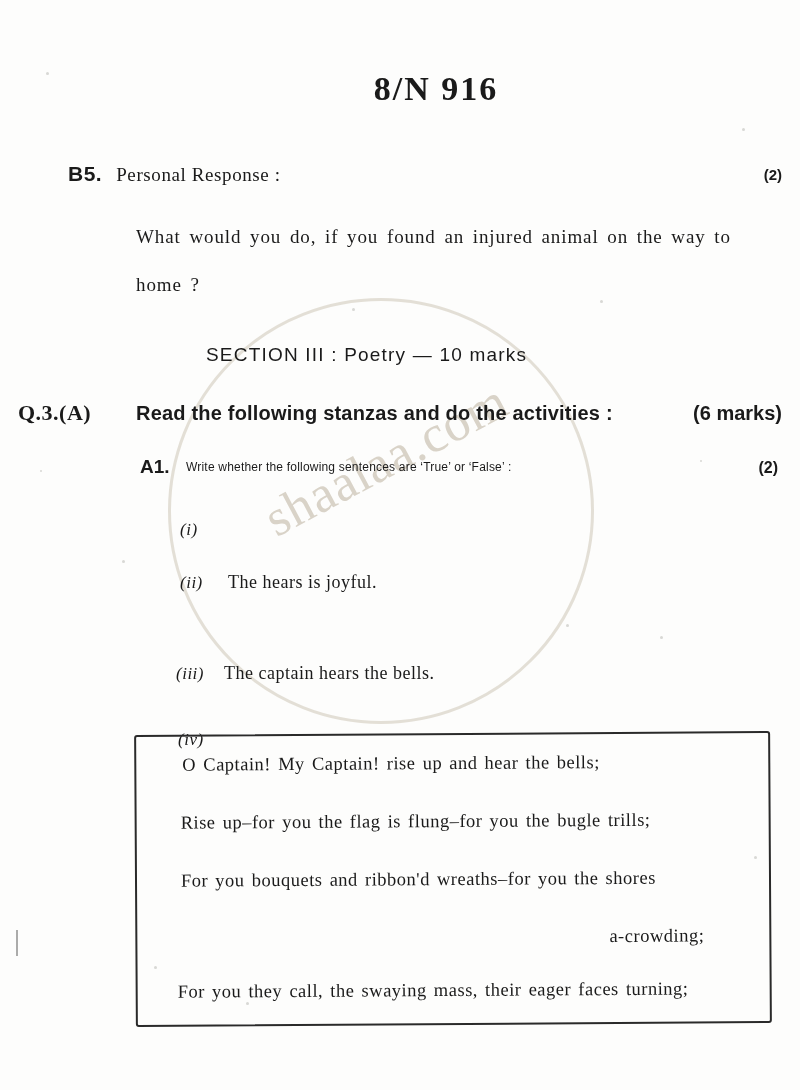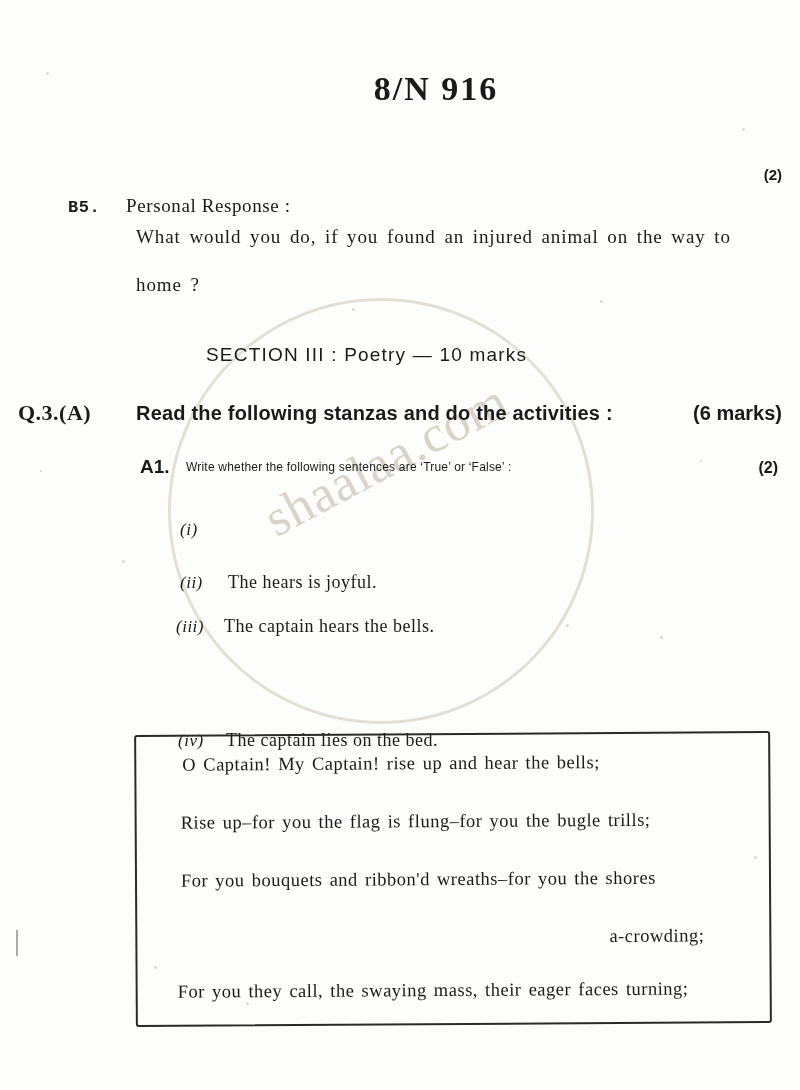--- a/index.html
+++ b/index.html
@@ -68,25 +68,24 @@
     padding-left: 36px;
   }
 
   .row {
     position: absolute;
     display: flex;
     align-items: baseline;
   }
 
   .qnum {
-    font-family: Liberation Mono, monospace;
-    font-weight: bold;
-    font-size: 17px;
-    letter-spacing: .5px;
-    margin-top: 36px;
+    font-family: Liberation Sans, sans-serif;
+    font-weight: bold;
+    font-size: 21px;
+    letter-spacing: .5px;
   }
 
   .label-hand {
     font-family: "Liberation Serif", serif;
     font-size: 19px;
     letter-spacing: .6px;
   }
 
   .marks {
     font-family: "Liberation Sans", sans-serif;
@@ -228,21 +227,21 @@
 
   <div class="vert-mark"></div>
 
   <div class="watermark"></div>
   <div class="watermark-text">shaalaa.com</div>
 
   <div class="doc-title">8/N 916</div>
 
   <div class="row" style="left:68px; top:162px;">
     <span class="qnum">B5.</span>
-    <span class="label-hand" style="margin-left:26px;">Personal Response :</span>
+    <span class="label-hand" style="margin-left:14px;">Personal Response :</span>
   </div>
   <div class="marks" style="position:absolute; right:18px; top:166px;">(2)</div>
 
   <div class="body-line" style="left:136px; top:226px;">What would you do, if you found an injured animal on the way to</div>
   <div class="body-line" style="left:136px; top:274px;">home ?</div>
 
   <div class="section-head" style="left:206px; top:344px;">SECTION III  :  Poetry — 10  marks</div>
 
   <div class="q3-label">Q.3.(A)</div>
   <div class="q3-text">Read the following stanzas and do the activities :</div>
@@ -252,27 +251,26 @@
   <div class="a1-text">Write whether the following sentences are ‘True’ or ‘False’ :</div>
   <div class="a1-marks">(2)</div>
 
   <div class="tf-item" style="left:180px; top:520px;">
     <span class="tf-rn">(i)</span>
   </div>
   <div class="tf-item" style="left:180px; top:572px;">
     <span class="tf-rn">(ii)</span>
     <span>The hears is joyful.</span>
   </div>
-  <div class="tf-item" style="left:176px; top:616px;">
+  <div class="tf-item" style="left:176px; top:663px;">
     <span class="tf-rn">(iii)</span>
     <span>The captain hears the bells.</span>
   </div>
   <div class="tf-item" style="left:178px; top:694px;margin-top:36px;">
     <span class="tf-rn">(iv)</span>
-    <span>The captain lies on the bed.</span>
   </div>
 
   <div class="poem-box">
     <div class="poem-line" style="left:46px; top:18px;">O Captain! My Captain! rise up and hear the bells;</div>
     <div class="poem-line" style="left:44px; top:76px;">Rise up–for you the flag is flung–for you the bugle trills;</div>
     <div class="poem-line" style="left:44px; top:134px;">For you bouquets and ribbon'd wreaths–for you the shores</div>
     <div class="poem-line" style="left:472px; top:192px;">a-crowding;</div>
     <div class="poem-line" style="left:40px; top:245px;">For you they call, the swaying mass, their eager faces turning;</div>
   </div>
 

